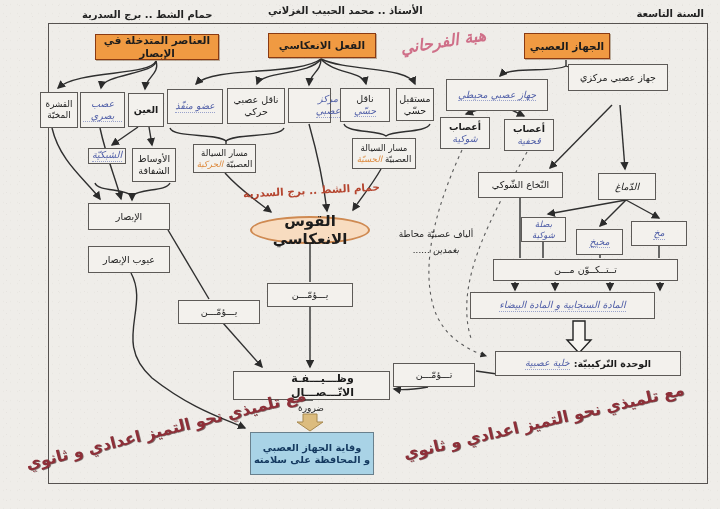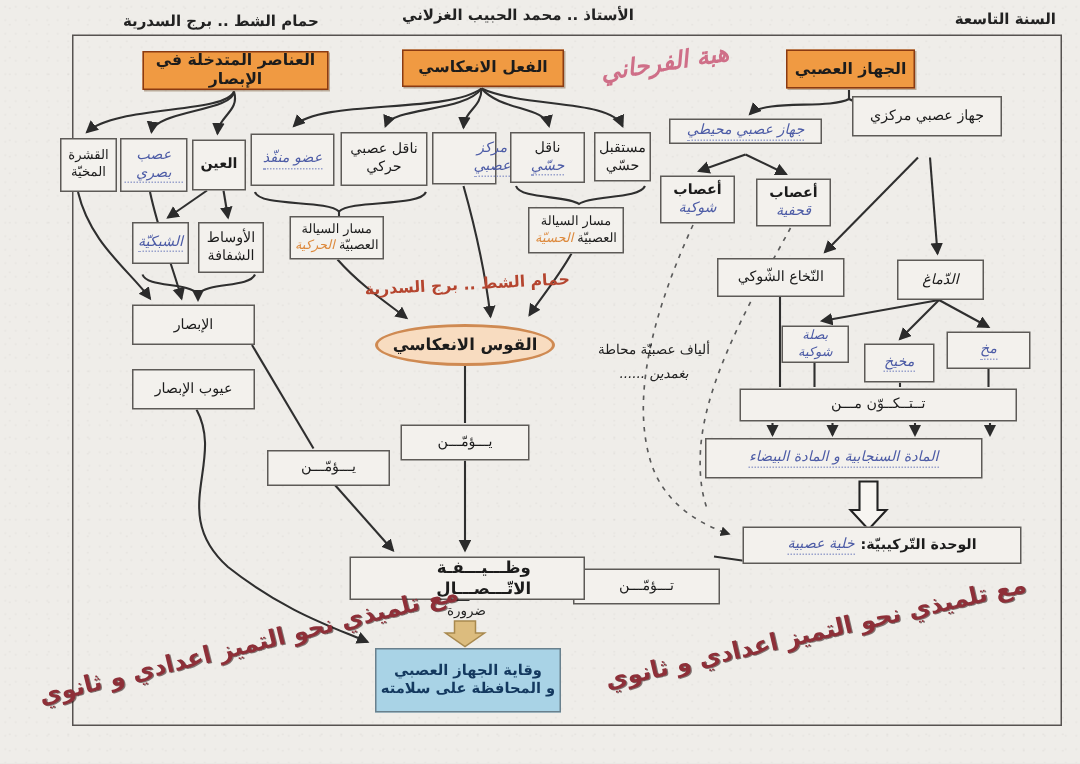--- a/index.html
+++ b/index.html
@@ -11,21 +11,21 @@
         background-size:13px 11px, 7px 9px;
         font-family:"DejaVu Sans", sans-serif; direction:rtl;}
   .frame{position:absolute;left:48px;top:23px;width:658px;height:459px;
          border:1.6px solid #565250;}
   .hdr{position:absolute;font-size:10px;font-weight:bold;color:#222;white-space:nowrap;}
   .bx{position:absolute;display:flex;flex-direction:column;align-items:center;justify-content:center;
       background:#f3f1ed;border:1.3px solid #5d5a57;box-sizing:border-box;
       font-size:9.5px;color:#1c1c1c;text-align:center;line-height:1.22;padding:1px 2px;}
   .topic{background:#f09a42;border:1.8px solid #8a3a12;font-weight:bold;font-size:10.5px;
          box-shadow:1px 1px 0 rgba(90,50,10,.35);}
-  .ellipse{border-radius:50%;background:#f8dcc0;border:2px solid #cf8a52;font-weight:bold;font-size:11px;}
+  .ellipse{border-radius:50%;background:#f8dcc0;border:2px solid #cf8a52;font-weight:bold;font-size:15px;}
   .blue{background:#a9d3e6;border:1.3px solid #69808d;color:#14395f;font-weight:bold;font-size:9.8px;}
   .hand{color:#4d5ca6;font-style:italic;}
   .hdot{border-bottom:1px dotted #99a2cc;}
   .horange{color:#dd8a3e;font-style:italic;}
   .free{position:absolute;background:transparent;border:none;font-size:9px;color:#222;
         text-align:center;line-height:1.25;white-space:nowrap;}
   .wm{position:absolute;color:#8e2f38;font-weight:bold;white-space:nowrap;
       text-shadow:.7px .7px 0 rgba(35,12,12,.55);transform-origin:center;}
   .pink{position:absolute;color:#cf6f88;font-size:16px;font-style:italic;font-weight:bold;
         transform:rotate(-9deg);white-space:nowrap;}
@@ -130,21 +130,21 @@
   <div class="bx topic" style="left:95px;top:34px;width:124px;height:26px;">العناصر المتدخلة في  الإبصار</div>
   <div class="bx topic" style="left:268px;top:33px;width:108px;height:25px;">الفعل الانعكاسي</div>
   <div class="pink" style="left:400px;top:32px;">هبة الفرحاني</div>
   <div class="bx topic" style="left:524px;top:33px;width:86px;height:26px;">الجهاز العصبي</div>
 
   <div class="bx" style="left:40px;top:92px;width:38px;height:36px;font-size:8.8px;">القشرة المخيّة</div>
   <div class="bx" style="left:80px;top:92px;width:45px;height:36px;">
     <span class="hand hdot">عصب بصري</span>
   </div>
   <div class="bx" style="left:128px;top:93px;width:36px;height:34px;font-weight:bold;">العين</div>
-  <div class="bx" style="left:88px;top:148px;width:38px;height:28px;">
+  <div class="bx" style="left:88px;top:148px;width:38px;height:16px;justify-content:flex-end;">
     <span class="hand hdot">الشبكيّة</span>
   </div>
   <div class="bx" style="left:132px;top:148px;width:44px;height:34px;">الأوساط الشفافة</div>
   <div class="bx" style="left:88px;top:203px;width:82px;height:27px;">الإبصار</div>
   <div class="bx" style="left:88px;top:246px;width:82px;height:27px;">عيوب الإبصار</div>
   <div class="bx" style="left:178px;top:300px;width:82px;height:24px;">يـــؤمّـــن</div>
 
   <div class="bx" style="left:167px;top:89px;width:56px;height:35px;">
     <span class="hand hdot">عضو منفّذ</span>
   </div>
@@ -166,21 +166,21 @@
     <span>مسار السيالة</span>
     <span><span>العصبيّة</span> <span class="horange">الحسيّة</span></span>
   </div>
 
   <div class="bx ellipse" style="left:250px;top:216px;width:120px;height:28px;">القوس الانعكاسي</div>
   <div class="bx" style="left:267px;top:283px;width:86px;height:24px;">يـــؤمّـــن</div>
 
   <div class="free" style="left:388px;top:229px;width:96px;">ألياف عصبيّة محاطة</div>
   <div class="free hand" style="left:398px;top:245px;width:76px;font-size:9px;text-align:center;">بغمدين ......</div>
 
-  <div class="bx" style="left:446px;top:79px;width:102px;height:17px;">
+  <div class="bx" style="left:446px;top:79px;width:102px;height:32px;">
     <span class="hand hdot">جهاز عصبي محيطي</span>
   </div>
   <div class="bx" style="left:568px;top:64px;width:100px;height:27px;">جهاز عصبي مركزي</div>
   <div class="bx" style="left:440px;top:117px;width:50px;height:32px;">
     <span style="font-weight:bold;">أعصاب</span>
     <span class="hand">شوكية</span>
   </div>
   <div class="bx" style="left:504px;top:119px;width:50px;height:32px;">
     <span style="font-weight:bold;">أعصاب</span>
     <span class="hand">قحفية</span>
@@ -197,21 +197,21 @@
     <span class="hand hdot">مخ</span>
   </div>
   <div class="bx" style="left:493px;top:259px;width:185px;height:22px;letter-spacing:1px;">تــتــكــوّن مـــن</div>
   <div class="bx" style="left:470px;top:292px;width:185px;height:27px;">
     <span class="hand hdot">المادة السنجابية و المادة البيضاء</span>
   </div>
   <div class="bx" style="left:495px;top:351px;width:186px;height:25px;flex-direction:row;gap:4px;">
     <span style="font-weight:bold;">الوحدة التّركيبيّة:</span>
     <span class="hand hdot">خلية عصبية</span>
   </div>
-  <div class="bx" style="left:382px;top:363px;width:98px;height:24px;margin-top:16px;">تـــؤمّـــن</div>
+  <div class="bx" style="left:393px;top:363px;width:82px;height:24px;">تـــؤمّـــن</div>
 
   <div class="bx" style="left:233px;top:371px;width:157px;height:29px;font-size:11px;font-weight:bold;padding-left:24px;">وظـــيـــفـة الاتّـــصـــال</div>
   <div class="free" style="left:288px;top:403px;width:46px;">ضرورة</div>
   <div class="bx blue" style="left:250px;top:432px;width:124px;height:43px;">
     <span>وقاية الجهاز العصبي</span>
     <span>و المحافظة على سلامته</span>
   </div>
 
   <div class="wm" style="left:243px;top:184px;font-size:10.5px;color:#b5452f;text-shadow:none;transform:rotate(-3deg);">حمام الشط .. برج السدرية</div>
   <div class="wm" style="left:22px;top:420px;font-size:16px;transform:rotate(-14deg);">مع تلميذي نحو التميز اعدادي و ثانوي</div>

